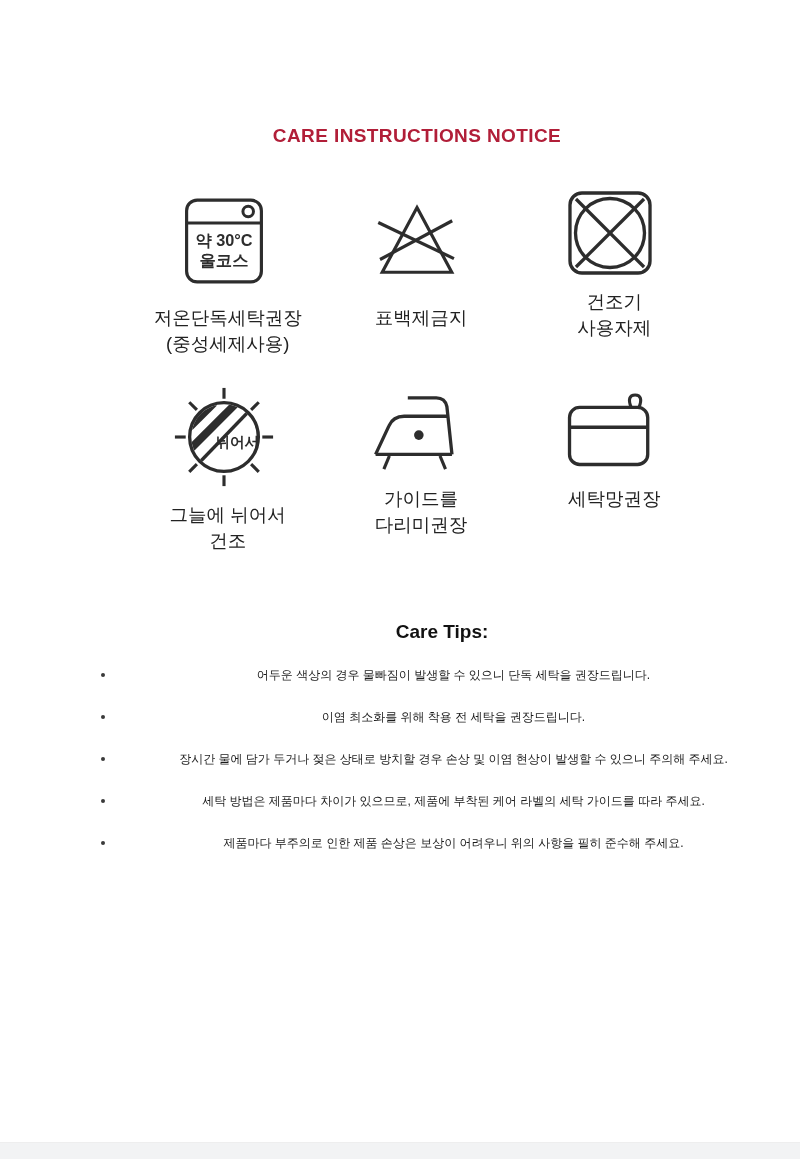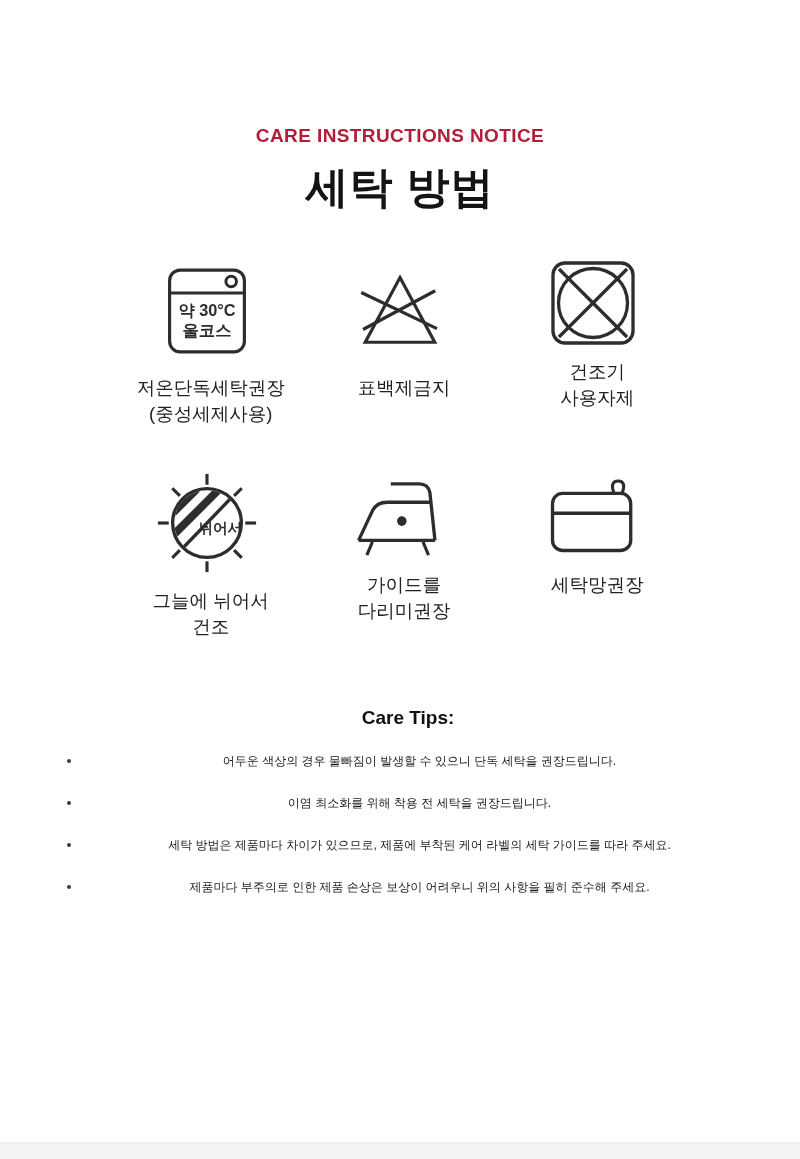--- a/index.html
+++ b/index.html
@@ -3,39 +3,39 @@
 <meta charset="utf-8">
 <style>
   * { margin: 0; padding: 0; box-sizing: border-box; }
   html, body { background: #ffffff; }
   body {
     width: 800px; height: 1159px;
     position: relative; overflow: hidden;
     font-family: "Liberation Sans", "DejaVu Sans", sans-serif;
     color: #222;
   }
-  .page { width: 100%; height: 100%; position: relative; }
+  .page { width: 100%; height: 100%; position: relative; padding-left: 34px; }
 
   
   .hdr { padding-top: 125px; text-align: center; }
   .eyebrow {
     font-size: 19px; font-weight: 800; letter-spacing: 0.4px;
     color: var(--accent, #b11e38);
   }
   .main-title {
     margin-top: 12px;
     font-size: 43px; font-weight: 700; color: #141414;
     letter-spacing: 1px;
   }
 
   
   .symbol-grid {
     width: 580px; margin: 38px auto 0 auto;
     display: grid; grid-template-columns: repeat(3, 1fr);
-    row-gap: 42px;
+    row-gap: 26px;
   }
   .cell { display: flex; flex-direction: column; align-items: center; }
   .icon-box { display: flex; align-items: center; justify-content: center; }
   .row1 .icon-box { height: 112px; }
   .row2 .icon-box { height: 96px; }
   .sym-label {
     margin-top: 8px; text-align: center; white-space: pre-line;
     font-size: 18.5px; line-height: 1.38; color: #222; font-weight: 400; margin-left: 8px;
   }
   .icn { stroke: var(--icon-stroke, #2d2d2d); fill: none; }
@@ -64,21 +64,20 @@
     border-top: 1px solid #eeeeee;
   }
 </style>
 </head>
 <body>
 
 <div class="page">
 
   <header class="hdr">
     <div class="eyebrow">CARE INSTRUCTIONS NOTICE</div>
-    <h1 class="main-title">세탁 방법</h1>
   </header>
 
   <section class="symbol-grid">
 
     <div class="cell row1">
       <div class="icon-box">
         <svg width="88" height="92" viewBox="0 0 100 104">
           <rect class="icn" x="7.5" y="5.5" width="85" height="93" rx="12" stroke-width="3.6"></rect>
           <line class="icn" x1="7.5" y1="31.5" x2="92.5" y2="31.5" stroke-width="3.6"></line>
           <circle class="icn" cx="77.5" cy="18.5" r="6" stroke-width="3.4"></circle>
@@ -171,20 +170,21 @@
       <div class="sym-label">세탁망권장</div>
     </div>
 
   </section>
 
   <section class="tips">
     <h2 class="tips-heading">Care Tips:</h2>
     <ul class="tips-list">
       <li>어두운 색상의 경우 물빠짐이 발생할 수 있으니 단독 세탁을 권장드립니다.</li>
       <li>이염 최소화를 위해 착용 전 세탁을 권장드립니다.</li>
+      <li>장시간 물에 담가 두거나 젖은 상태로 방치할 경우 손상 및 이염 현상이 발생할 수 있으니 주의해 주세요.</li>
       <li>세탁 방법은 제품마다 차이가 있으므로, 제품에 부착된 케어 라벨의 세탁 가이드를 따라 주세요.</li>
       <li>제품마다 부주의로 인한 제품 손상은 보상이 어려우니 위의 사항을 필히 준수해 주세요.</li>
     </ul>
   </section>
 
   <div class="footer-strip"></div>
 
 </div>
 
 </body></html>

